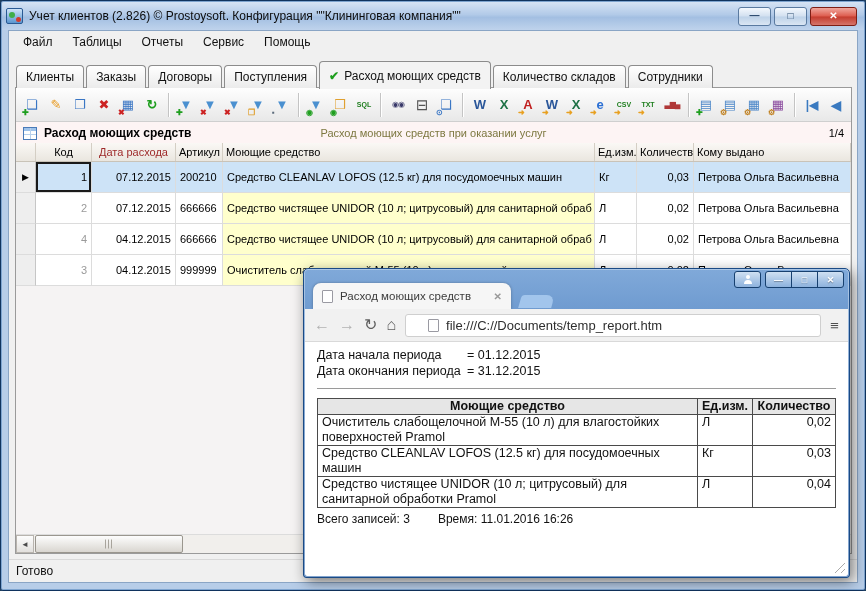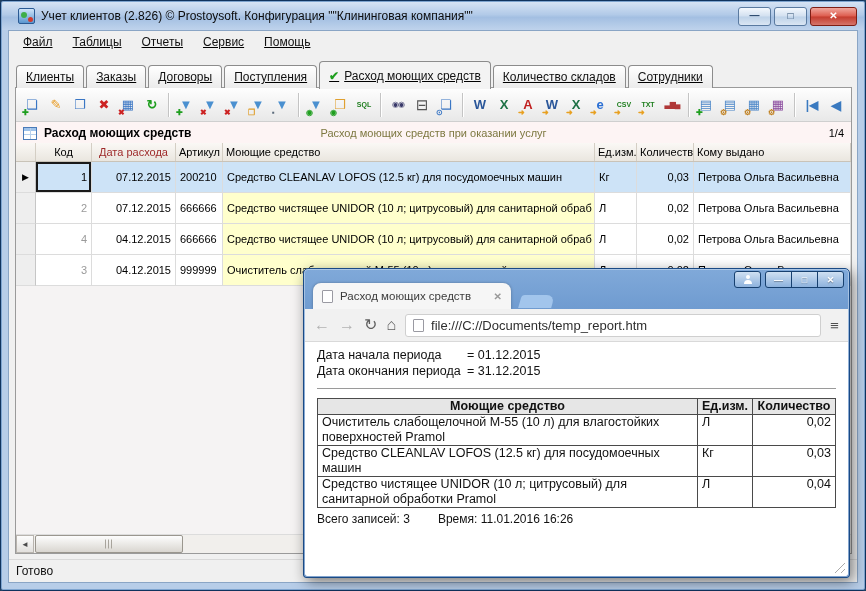--- a/index.html
+++ b/index.html
@@ -4,35 +4,35 @@
 <style>
   html,body{margin:0;padding:0;}
   #stage{position:relative;width:866px;height:591px;font-family:"Liberation Sans",sans-serif;
          background:#20405c;overflow:hidden;-webkit-font-smoothing:antialiased;}
 
   
   .main-window{position:absolute;inset:0;background:#b7cde8;border:1px solid #10335e;border-radius:3px;
                box-shadow:inset 0 0 0 1px #7ea4cf;}
   .titlebar{position:absolute;top:1px;left:1px;right:1px;height:28px;
             background:linear-gradient(#d6e3f4,#b2cae8 45%,#a3bfe2 55%,#bfd3ec);
-            display:flex;align-items:center;padding-left:16px;gap:6px;border-radius:2px 2px 0 0;}
+            display:flex;align-items:center;padding-left:4px;gap:6px;border-radius:2px 2px 0 0;}
   .titlebar-text{font-size:12px;color:#0c0c0c;white-space:nowrap;}
   .app-icon{width:15px;height:14px;border-radius:2px;border:1px solid #2a5a94;
             background:linear-gradient(#cfe4f8,#5a96d0);position:relative;flex:0 0 auto;}
   .app-icon::before{content:"";position:absolute;left:2px;top:3px;width:6px;height:6px;border-radius:50%;background:#3fae49;}
   .app-icon::after{content:"";position:absolute;right:1px;bottom:1px;width:5px;height:5px;border-radius:50%;background:#d23b2e;}
   .win-buttons{position:absolute;top:5px;right:7px;display:flex;gap:3px;}
   .win-btn{width:31px;height:17px;border:1px solid #5a7aa0;border-radius:3px;
            background:linear-gradient(#f4f8fd,#d2e0f0 48%,#bed2e8 52%,#dae6f3);
            color:#2a4a6e;font-size:10px;line-height:15px;text-align:center;font-weight:bold;}
   .win-btn.close{width:45px;border-color:#7e1e14;color:#fff;
            background:linear-gradient(#f0a89e,#dd5c4e 48%,#c43c2e 52%,#d5746a);}
 
   
-  .client{position:absolute;left:7px;right:7px;top:29px;bottom:7px;background:#f0f0f0;border:1px solid #8aa5c5;text-decoration:underline;}
+  .client{position:absolute;left:7px;right:7px;top:29px;bottom:7px;background:#f0f0f0;border:1px solid #8aa5c5;}
   .menubar{height:22px;display:flex;align-items:center;padding-left:4px;font-size:12px;color:#111;}
   .menu-item{padding:3px 10px;}
   .tabstrip{height:32px;display:flex;align-items:flex-end;padding:3px 2px 0 7px;gap:2px;position:relative;z-index:2;}
   .tab{height:23px;display:flex;align-items:center;padding:0 9px;box-sizing:border-box;
        background:linear-gradient(#ffffff,#ebebeb);border:1px solid #8c8c8c;border-bottom:none;
        border-radius:4px 4px 0 0;font-size:12px;color:#111;white-space:nowrap;}
   .tab.active{height:28px;background:#f3f3f3;margin-bottom:-1px;}
   .tab-check:not(:empty){color:#1e9e1e;font-weight:bold;font-size:12px;margin-right:5px;}
   .tab-label{pointer-events:none;}
 
@@ -116,21 +116,21 @@
   .rw-tab-label{overflow:hidden;white-space:nowrap;flex:1;}
   .rw-tab-close{color:#999;font-size:10px;font-weight:bold;}
   .rw-tabstub{position:absolute;left:216px;bottom:1px;width:33px;height:13px;background:#a2c5ec;
               border-radius:3px 8px 0 0;transform:skewX(-16deg);}
   .page-icon{width:9px;height:11px;background:#fff;border:1px solid #9a9aa2;border-radius:1px;flex:0 0 auto;}
   .rw-toolbar{position:absolute;top:40px;left:1px;right:1px;height:33px;background:#f1f1f1;border-bottom:1px solid #d9d9d9;
               display:flex;align-items:center;padding:0 9px;gap:9px;box-sizing:border-box;}
   .nav-glyph{font-size:16px;color:#5f5f5f;line-height:1;}
   .nav-glyph.dim{color:#b2b2b2;}
   .rw-address{flex:1;height:23px;background:#fff;border:1px solid #cfcfcf;border-radius:3px;
-              display:flex;align-items:center;padding:0 7px;gap:7px;font-size:13px;color:#2e2e2e;box-sizing:border-box;
+              display:flex;align-items:center;padding:0 22px;gap:7px;font-size:13px;color:#2e2e2e;box-sizing:border-box;
               overflow:hidden;white-space:nowrap;}
   .rw-menu{font-size:15px;color:#4f4f4f;font-weight:bold;transform:scaleY(.9);}
   .rw-content{position:absolute;top:73px;left:1px;right:1px;bottom:1px;background:#fff;border-radius:0 0 2px 2px;
               padding:5px 12px 3px;box-sizing:border-box;overflow:hidden;}
   .rw-title{font-size:21px;font-weight:bold;color:#1a8181;margin:7px 0 13px;letter-spacing:.3px;}
   .rw-filters{font-size:12.5px;line-height:16px;color:#111;}
   .flt-head{font-weight:bold;}
   .flt-label{display:inline-block;min-width:150px;}
   .rw-hr{border:none;border-top:1px solid #9a9a9a;margin:9px 0;}
   table.report{width:100%;border-collapse:collapse;font-size:12.5px;color:#111;table-layout:fixed;}

